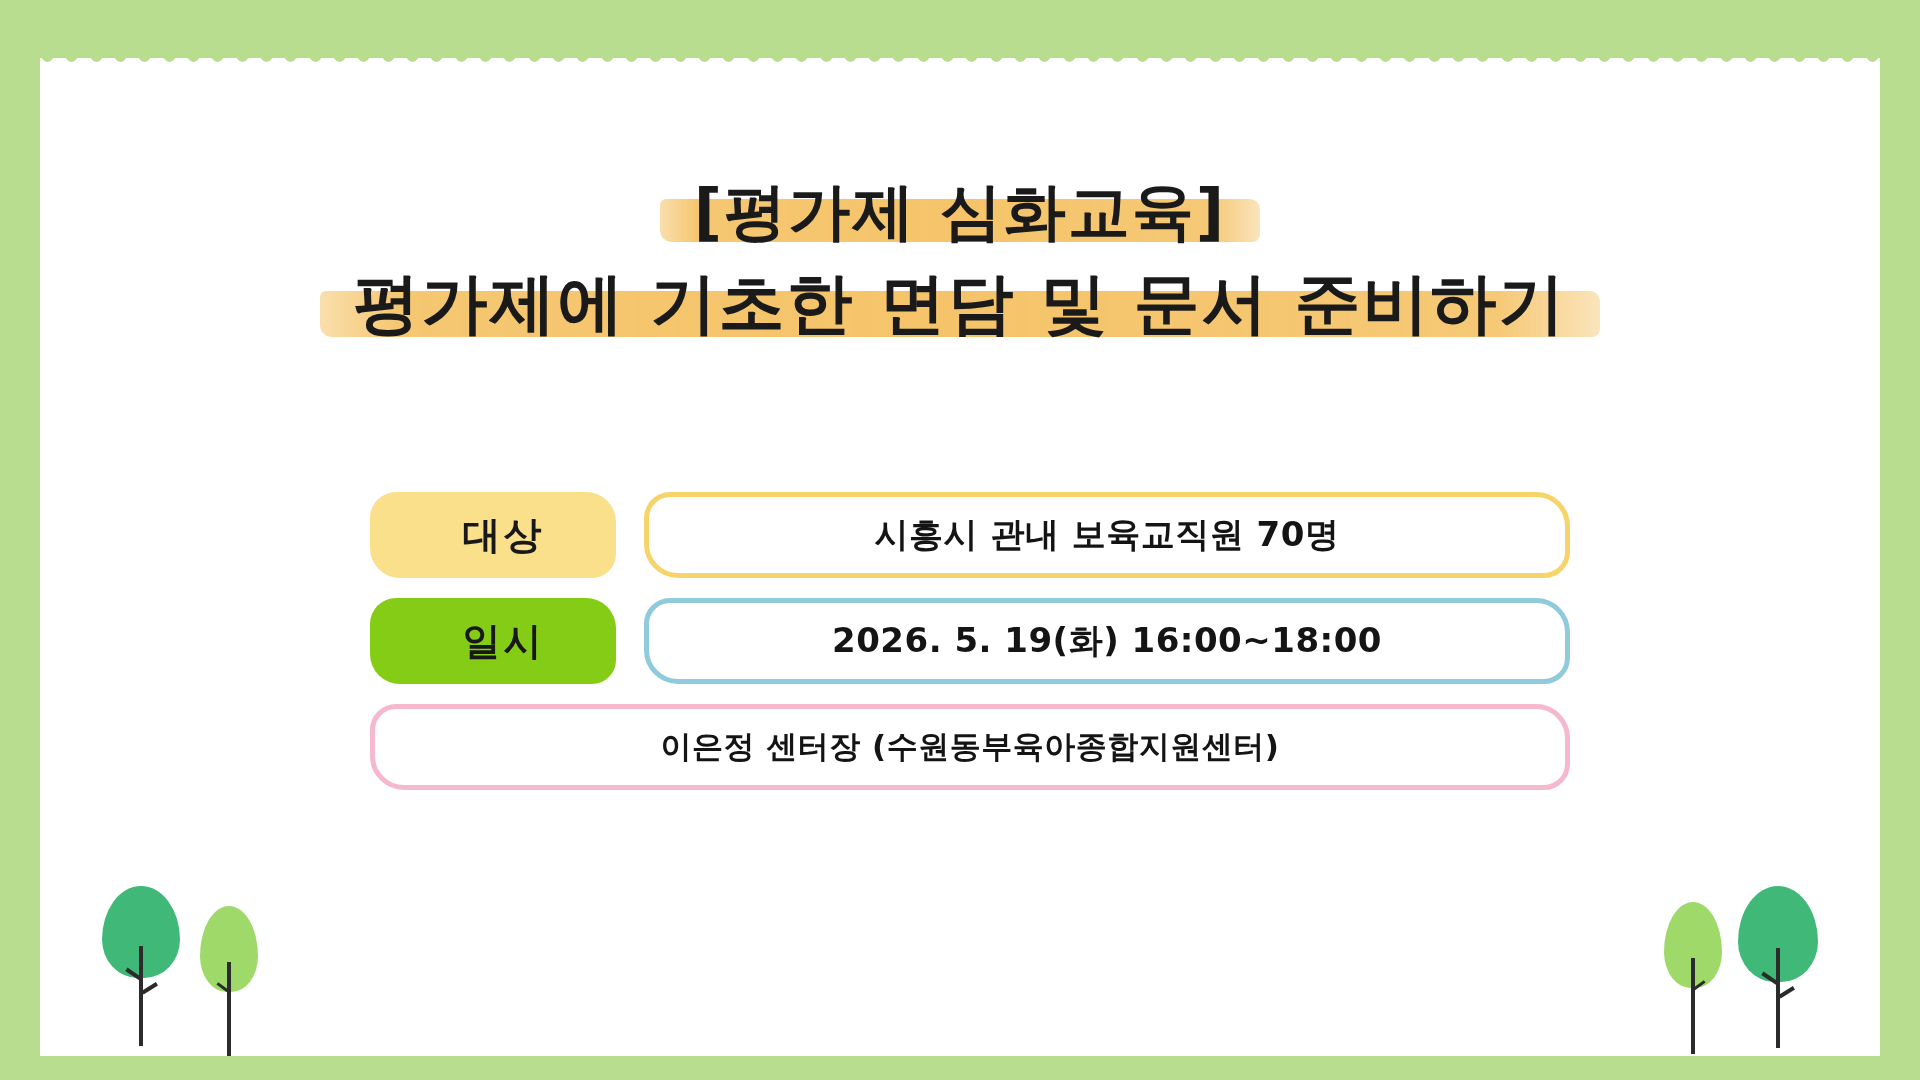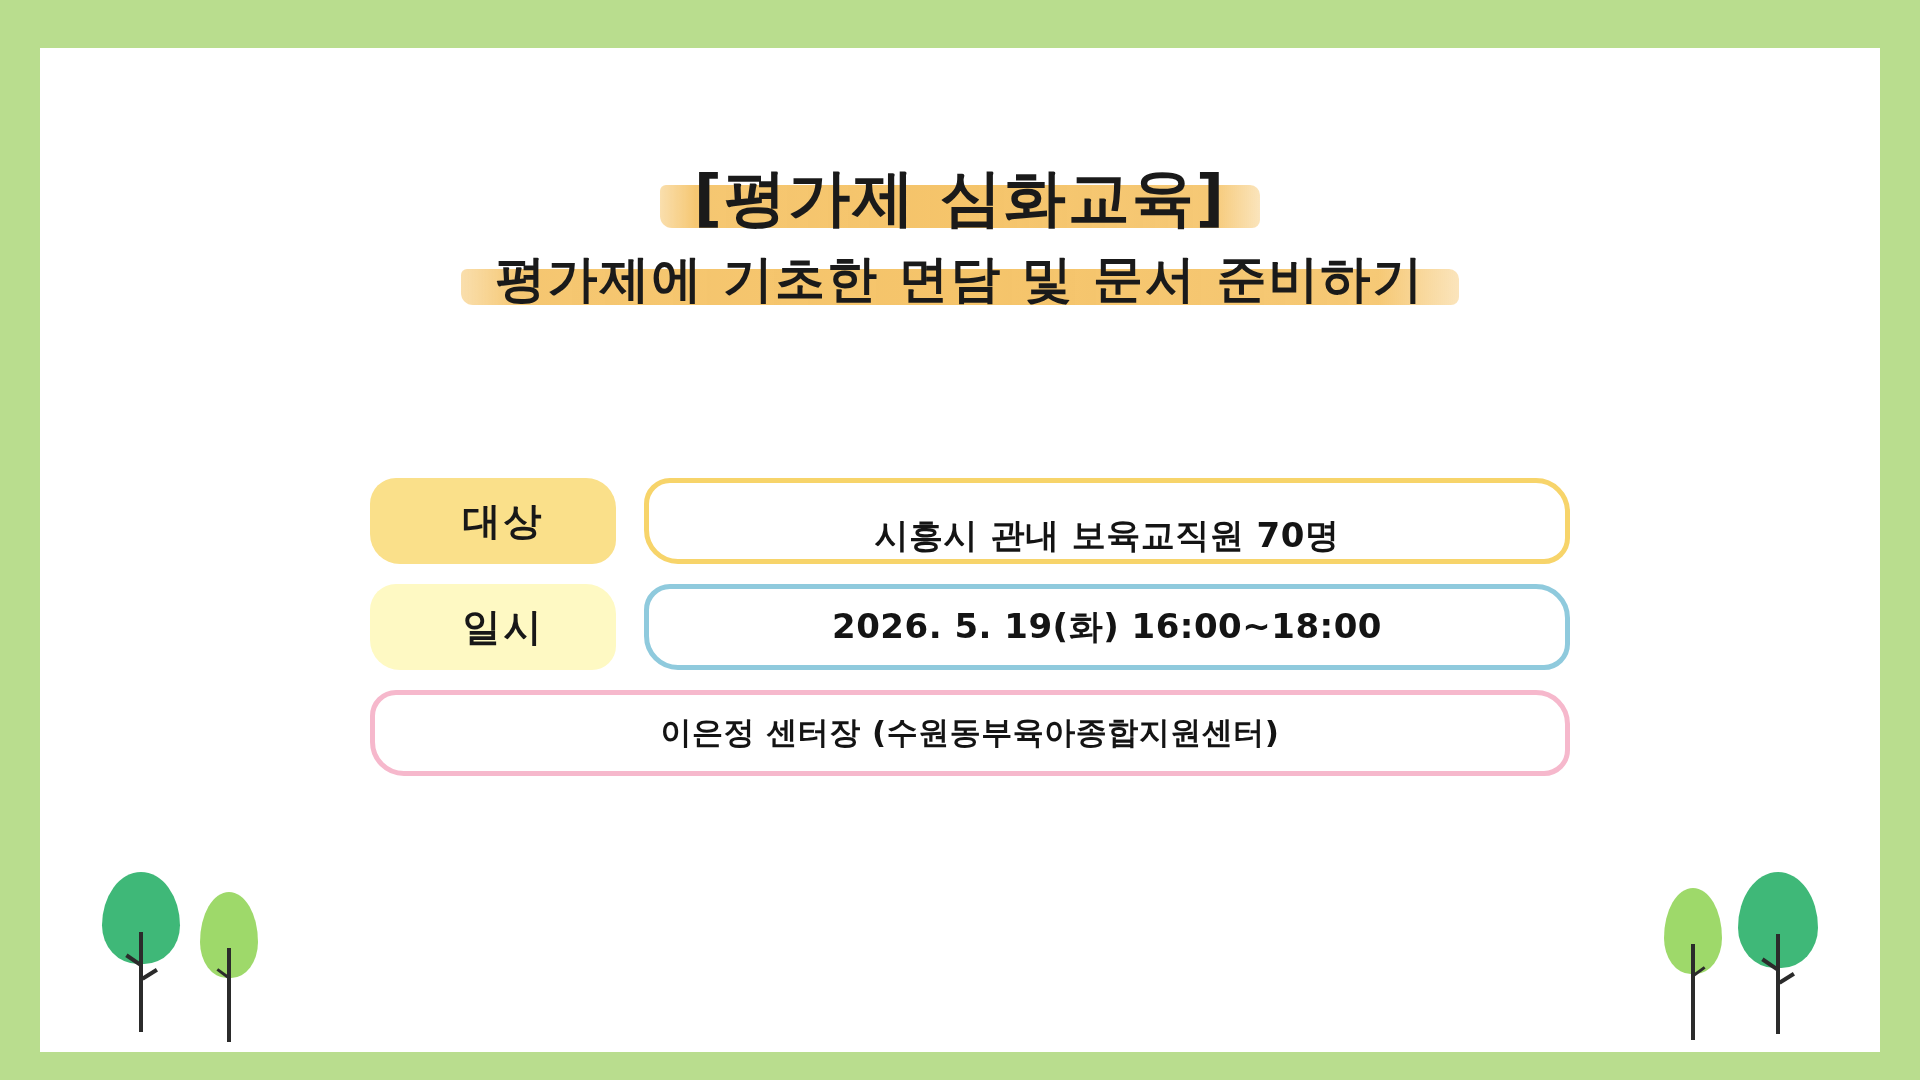--- a/index.html
+++ b/index.html
@@ -39,21 +39,21 @@
   .scallop i {
     display: block;
     width: 15px; height: 22px;
     background: #b9dd8e;
     border-radius: 0 0 50% 50%;
   }
 
   
   .canvas {
     position: absolute;
-    left: 40px; top: 48px;
+    left: 40px; top: 62px;
     width: 1840px; height: 994px;
     background: #ffffff;
   }
 
   
   .title-block {
     position: absolute;
     left: 0; top: 110px;
     width: 1840px;
     text-align: center;
@@ -78,21 +78,21 @@
         rgba(245,196,106,1) 50%,
         rgba(245,196,106,.92) 92%,
         rgba(245,196,106,.45) 100%);
     border-radius: 6px 10px 8px 12px;
     z-index: 0;
     filter: blur(.3px);
   }
   .title-line .txt { position: relative; z-index: 1; }
 
   .title-line-1 { font-size: 62px; line-height: 1.28; }
-  .title-line-2 { font-size: 50px; line-height: 1.3; margin-top: 10px; }
+  .title-line-2 { font-size: 66px; line-height: 1.3; margin-top: 10px; }
 
   
   .info {
     position: absolute;
     left: 330px; top: 430px;
     width: 1200px;
     display: flex;
     flex-direction: column;
     gap: 20px;
   }
@@ -109,39 +109,39 @@
     align-items: center;
     justify-content: center;
     font-family: "DejaVu Sans", sans-serif;
     font-weight: 700;
     font-size: 38px;
     color: #181818;
     letter-spacing: 3px;
     padding-left: 21px;
   }
   .pill-yellow { background: #fae08a; }
-  .pill-blue   { background: #fef9c3; }
+  .pill-blue   { background: #84cc16; }
   .pill-pink   { background: #fbc7d7; }
 
   .value {
     flex: 1;
     height: 86px;
     border-radius: 26px 34px 26px 34px;
     background: #ffffff;
     display: flex;
     align-items: center;
     justify-content: center;
     font-family: "DejaVu Sans", sans-serif;
     font-weight: 700;
     font-size: 34px;
     color: #141414;
     letter-spacing: .5px;
     white-space: nowrap;
   }
-  .value-yellow { border: 5px solid #f7d46a; align-items: flex-end; }
+  .value-yellow { border: 5px solid #f7d46a; }
   .value-blue   { border: 5px solid #8fcadd; }
   .value-pink   { border: 5px solid #f6b8cc; }
   .value-pink .vtxt { font-size: 31px; text-align: center; }
 
   
   .tree { position: absolute; }
   .tree .crown {
     position: absolute; left: 0; top: 0;
     border-radius: 50% 50% 46% 46% / 58% 58% 42% 42%;
   }

